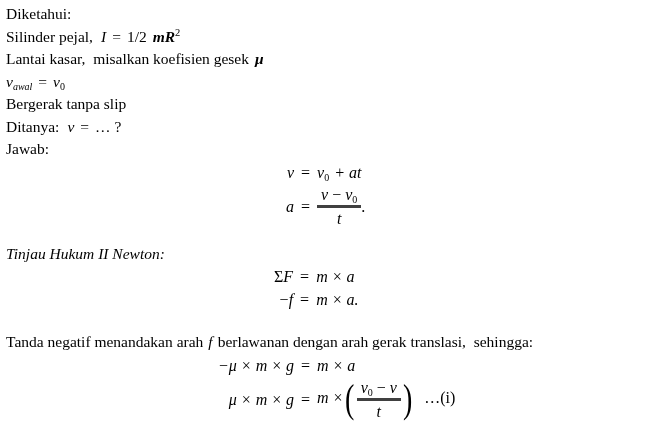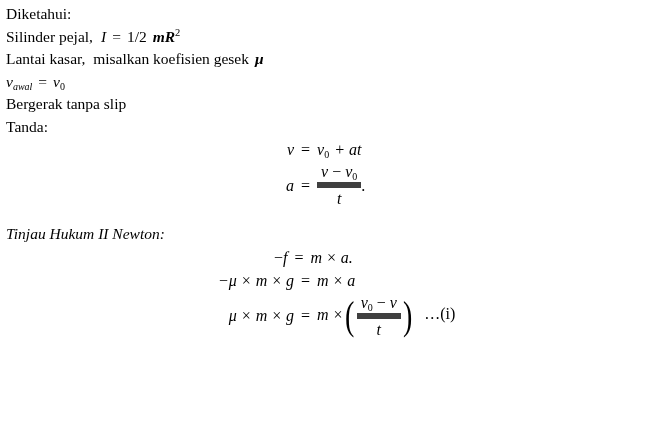--- a/index.html
+++ b/index.html
@@ -30,21 +30,21 @@
   .rhs { text-align:left; white-space:nowrap;font-family:Liberation Serif, serif; }
 
   #eq-translasi { margin-left:280px; }
   #eq-newton    { margin-left:268px; }
   #eq-gesek     { margin-left:212px; }
 
   .mt-newton { margin-top:14px;font-style:italic; }
   .mt-tanda  { margin-top:20px; }
 
   .frac { display:inline-block; vertical-align:middle; text-align:center; }
-  .frac .num { display:block; padding:0 4px 1px; border-bottom:6px solid #404040; line-height:19px; }
+  .frac .num { display:block; padding:0 4px 1px; border-bottom:3px solid #404040; line-height:19px; }
   .frac .den { display:block; padding:1px 4px 0; line-height:19px; }
 
   .bigp {
     display:inline-block; font-size:40px; line-height:0;
     vertical-align:middle; transform:scaleX(0.7);
     margin:0 0px; font-style:normal;
   }
   .period { vertical-align:-2px; }
 </style>
 </head>
@@ -55,47 +55,54 @@
   <div class="line"><span>Diketahui:</span></div>
 
   <div class="line"><span>Silinder pejal,</span><i class="ml8">I</i><span class="mx6">=</span><span>1/2</span><i class="ml6">mR</i><sup>2</sup></div>
 
   <div class="line"><span>Lantai kasar,  misalkan koefisien gesek</span><i class="ml6">μ</i></div>
 
   <div class="line"><i>v</i><sub class="it">awal</sub><span class="mx6">=</span><i>v</i><sub>0</sub></div>
 
   <div class="line"><span>Bergerak tanpa slip</span></div>
 
+  <div class="line"><span>Ditanya:</span><i class="ml8">v</i><span class="mx6">=</span><span>… ?</span></div>
 
-  <div class="line"><span>Tanda:</span></div>
+  <div class="line"><span>Jawab:</span></div>
 
 
   <div class="eqtable" id="eq-translasi">
     <div class="eqrow">
       <div class="cell lhs"><i>v</i></div>
       <div class="cell mid"><span>=</span></div>
       <div class="cell rhs"><i>v</i><sub>0</sub><i class="ml5">+ at</i></div>
     </div>
     <div class="eqrow">
       <div class="cell lhs"><i>a</i></div>
       <div class="cell mid"><span>=</span></div>
       <div class="cell rhs"><span class="frac"><span class="num"><i>v</i> <span>−</span> <i>v</i><sub>0</sub></span><span class="den"><i>t</i></span></span><span class="period">.</span></div>
     </div>
   </div>
 
   <div class="line mt-newton"><span>Tinjau Hukum II Newton:</span></div>
 
   <div class="eqtable" id="eq-newton">
     <div class="eqrow">
+      <div class="cell lhs"><span>Σ</span><i>F</i></div>
+      <div class="cell mid"><span>=</span></div>
+      <div class="cell rhs"><i>m × a</i></div>
+    </div>
+    <div class="eqrow">
       <div class="cell lhs"><span>−</span><i>f</i></div>
       <div class="cell mid"><span>=</span></div>
       <div class="cell rhs"><i>m × a.</i></div>
     </div>
   </div>
 
+  <div class="line mt-tanda"><span>Tanda negatif menandakan arah</span><i class="mx5">f</i><span>berlawanan dengan arah gerak translasi,  sehingga:</span></div>
 
   <div class="eqtable" id="eq-gesek">
     <div class="eqrow">
       <div class="cell lhs"><i>−μ × m × g</i></div>
       <div class="cell mid"><span>=</span></div>
       <div class="cell rhs"><i>m × a</i></div>
     </div>
     <div class="eqrow">
       <div class="cell lhs"><i>μ × m × g</i></div>
       <div class="cell mid"><span>=</span></div>

